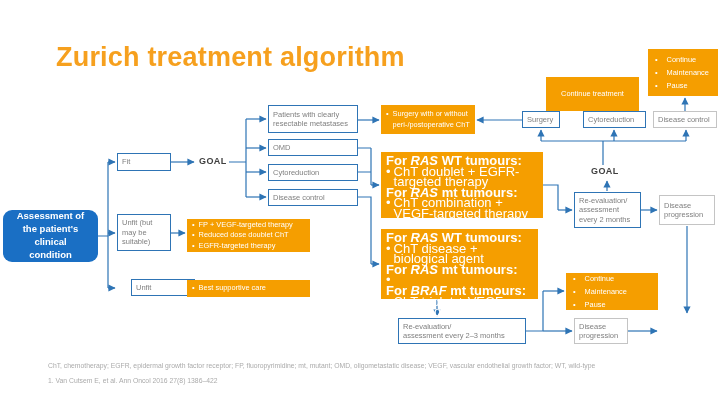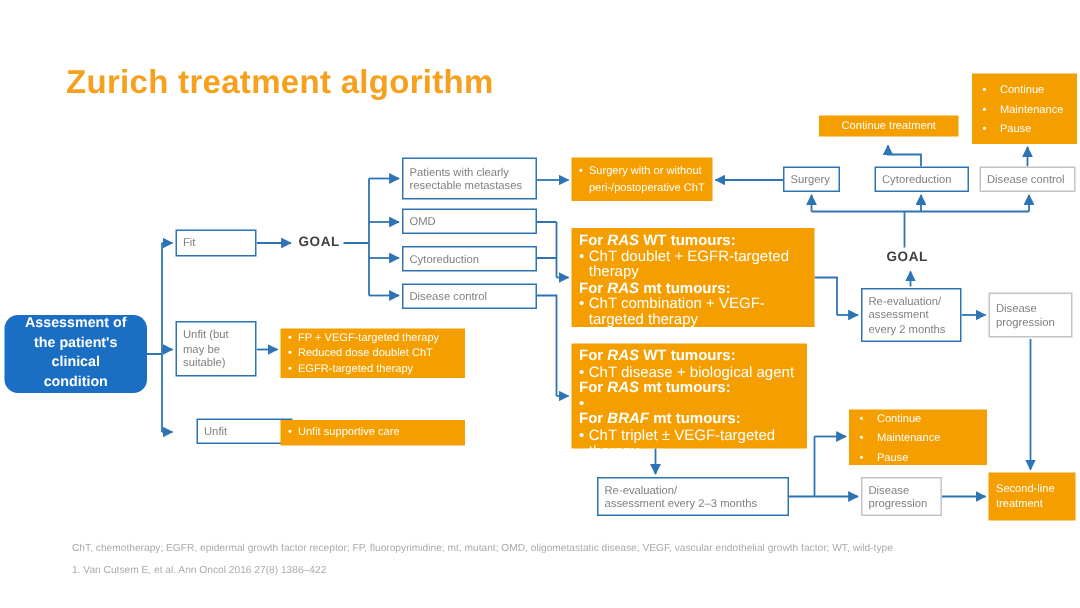--- a/index.html
+++ b/index.html
@@ -1,39 +1,39 @@
 <!DOCTYPE html>
 <html style="--title-orange: #F6A01E; --box-orange: #F59E00; --line-blue: #2E74B5; --assessment-blue: #1A6FC4; --box-text-gray: #7F7F7F; --light-border: #C4C4C4; --footnote-gray: #ABABAB;"><head>
 <meta charset="utf-8">
 <style>
   html,body{margin:0;padding:0;background:#fff;}
   .slide{position:relative;width:720px;height:405px;background:#fff;overflow:hidden;
          font-family:"Liberation Sans",sans-serif;}
-  .title{position:absolute;left:44px;top:42px;margin:0;font-size:22px;font-weight:bold;
+  .title{position:absolute;left:56px;top:42px;margin:0;font-size:27px;font-weight:bold;
          color:var(--title-orange,#F6A01E);letter-spacing:.2px;}
   .abs{position:absolute;box-sizing:border-box;}
   .prewrap{white-space:pre-line;}
   
   .wbox{display:flex;align-items:center;padding:1px 4px;background:#fff;
         border:1px solid var(--line-blue,#2E74B5);color:var(--box-text-gray,#7F7F7F);
         font-size:7.5px;line-height:1.25;}
   .lbox{border-color:var(--light-border,#C4C4C4);}
   
   .bluebox{display:flex;align-items:center;justify-content:center;text-align:center;
            background:var(--assessment-blue,#1A6FC4);color:#fff;font-weight:bold;
            font-size:9.5px;line-height:1.35;border-radius:9px;padding:12px;}
   
   .obox{background:var(--box-orange,#F59E00);color:#fff;font-size:7.4px;line-height:1.4;
         padding:3px 5px;display:flex;flex-direction:column;justify-content:center;}
   .obox.center{align-items:center;text-align:center;}
   .b-row{display:flex;align-items:flex-start;}
   .b-dot{flex:0 0 auto;margin-right:4px;}
   .cmp .b-dot{margin-right:9px;margin-left:2px;}
   .cmp .b-row{line-height:13px;}
-  .ras{font-size:10px;line-height:10.6px;justify-content:flex-start;padding:4px 5px;}
+  .ras{font-size:13px;line-height:10.6px;justify-content:flex-start;padding:4px 5px;}
   .rline-h{font-weight:bold;}
   .rline-li{display:flex;}
   .rline-li .b-dot{margin-right:3px;}
   .goal{position:absolute;font-size:9px;font-weight:bold;color:#404040;letter-spacing:.4px;}
   .footnote{position:absolute;left:48px;color:var(--footnote-gray,#ABABAB);font-size:6.8px;
             width:660px;}
   svg.lines{position:absolute;left:0;top:0;pointer-events:none;}
   svg.lines path{stroke:var(--line-blue,#2E74B5);stroke-width:1.2;fill:none;}
   svg.lines .ahead{fill:var(--line-blue,#2E74B5);stroke:none;}
 </style>
@@ -154,25 +154,25 @@
         <span class="b-txt">Reduced dose doublet ChT</span>
       </div>
       <div class="b-row">
         <span class="b-dot">•</span>
         <span class="b-txt">EGFR-targeted therapy</span>
       </div>
     </div>
   <div class="abs obox" style="left:187px;top:280px;width:123px;height:17px">
       <div class="b-row">
         <span class="b-dot">•</span>
-        <span class="b-txt">Unfit supportive care</span>
-      </div>
-    </div>
-
-  <div class="abs obox center" style="left:546px;top:77px;width:93px;height:14px">Continue treatment</div>
+        <span class="b-txt">Best supportive care</span>
+      </div>
+    </div>
+
+  <div class="abs obox center" style="left:546px;top:77px;width:93px;height:34px">Continue treatment</div>
   <div class="abs obox cmp" style="left:648px;top:49px;width:70px;height:47px">
       <div class="b-row">
         <span class="b-dot">•</span>
         <span class="b-txt">Continue</span>
       </div>
       <div class="b-row">
         <span class="b-dot">•</span>
         <span class="b-txt">Maintenance</span>
       </div>
       <div class="b-row">
@@ -202,18 +202,16 @@
       </div>
       <div class="b-row">
         <span class="b-dot">•</span>
         <span class="b-txt">Pause</span>
       </div>
     </div>
   <div class="abs wbox prewrap" style="left:398px;top:318px;width:128px;height:26px">Re-evaluation/
 assessment every 2–3 months</div>
   <div class="abs wbox lbox prewrap" style="left:574px;top:318px;width:54px;height:26px">Disease
 progression</div>
-  <div class="abs obox prewrap" style="left:659px;top:315px;width:58px;height:32px">Second-line
-treatment</div>
 
   <div class="footnote" style="top:362px">ChT, chemotherapy; EGFR, epidermal growth factor receptor; FP, fluoropyrimidine; mt, mutant; OMD, oligometastatic disease; VEGF, vascular endothelial growth factor; WT, wild-type</div>
   <div class="footnote" style="top:377px">1. Van Cutsem E, et al. Ann Oncol 2016 27(8) 1386–422</div>
 </div>
 
 </body></html>

